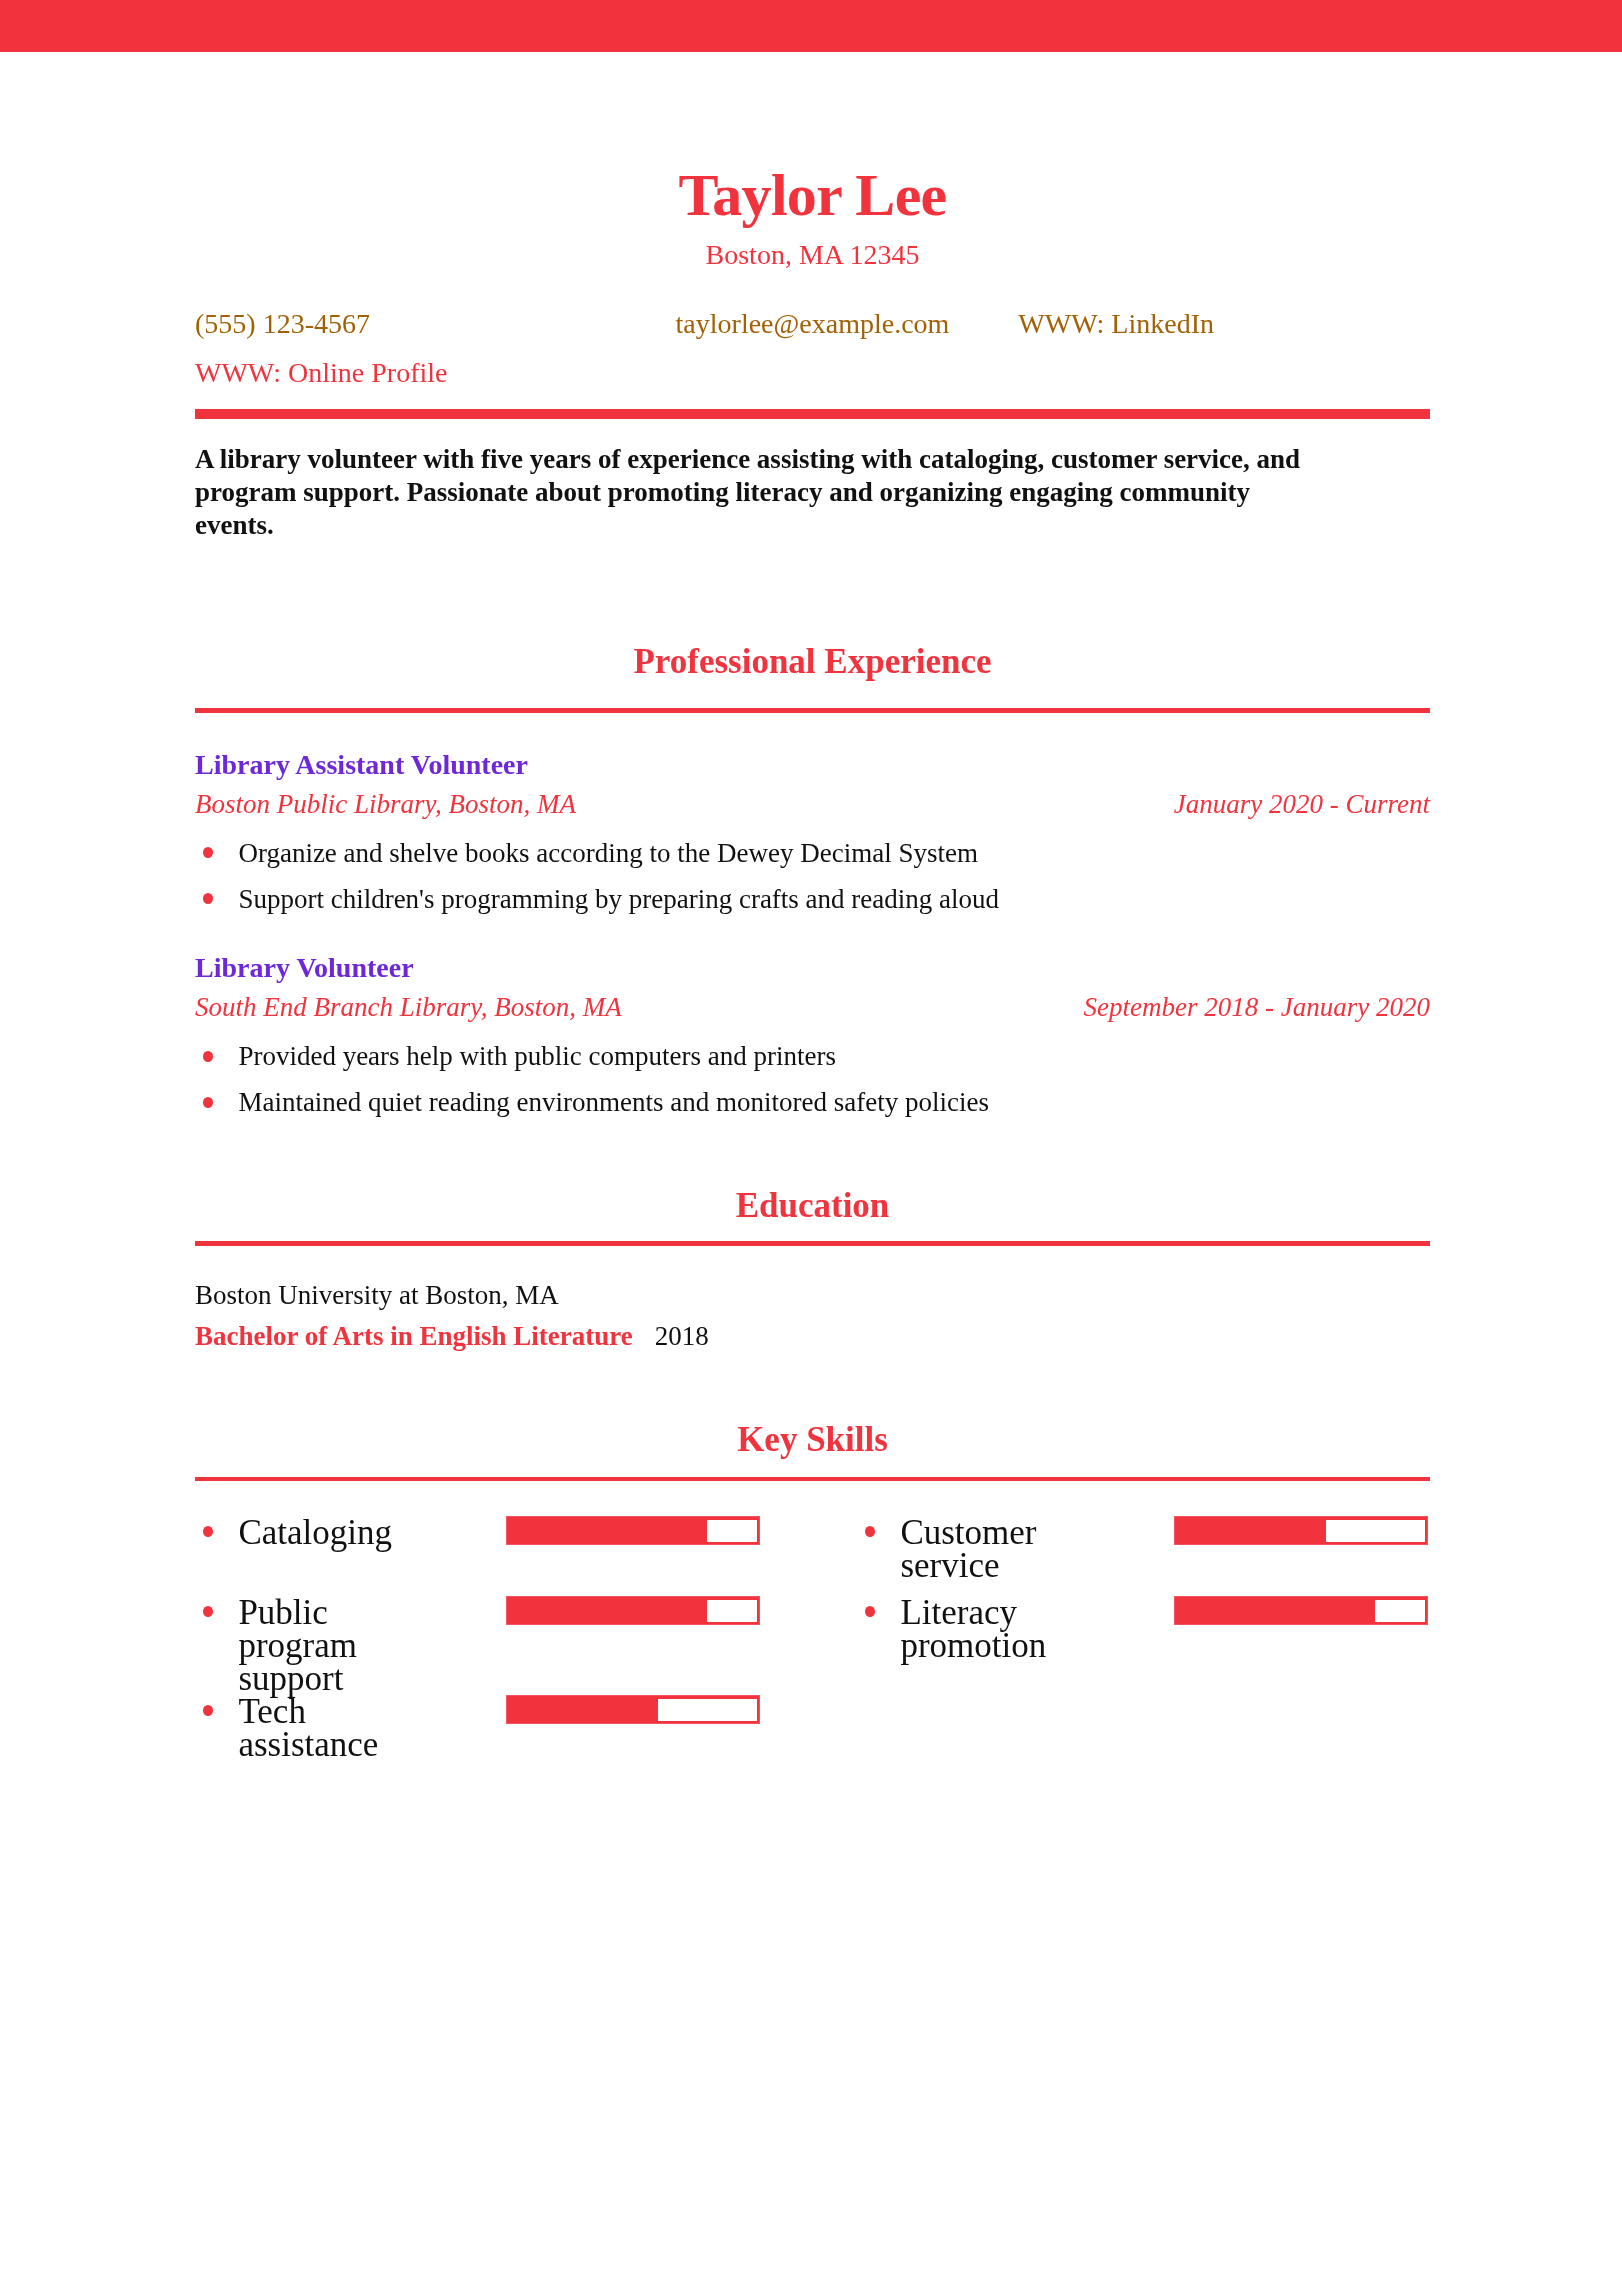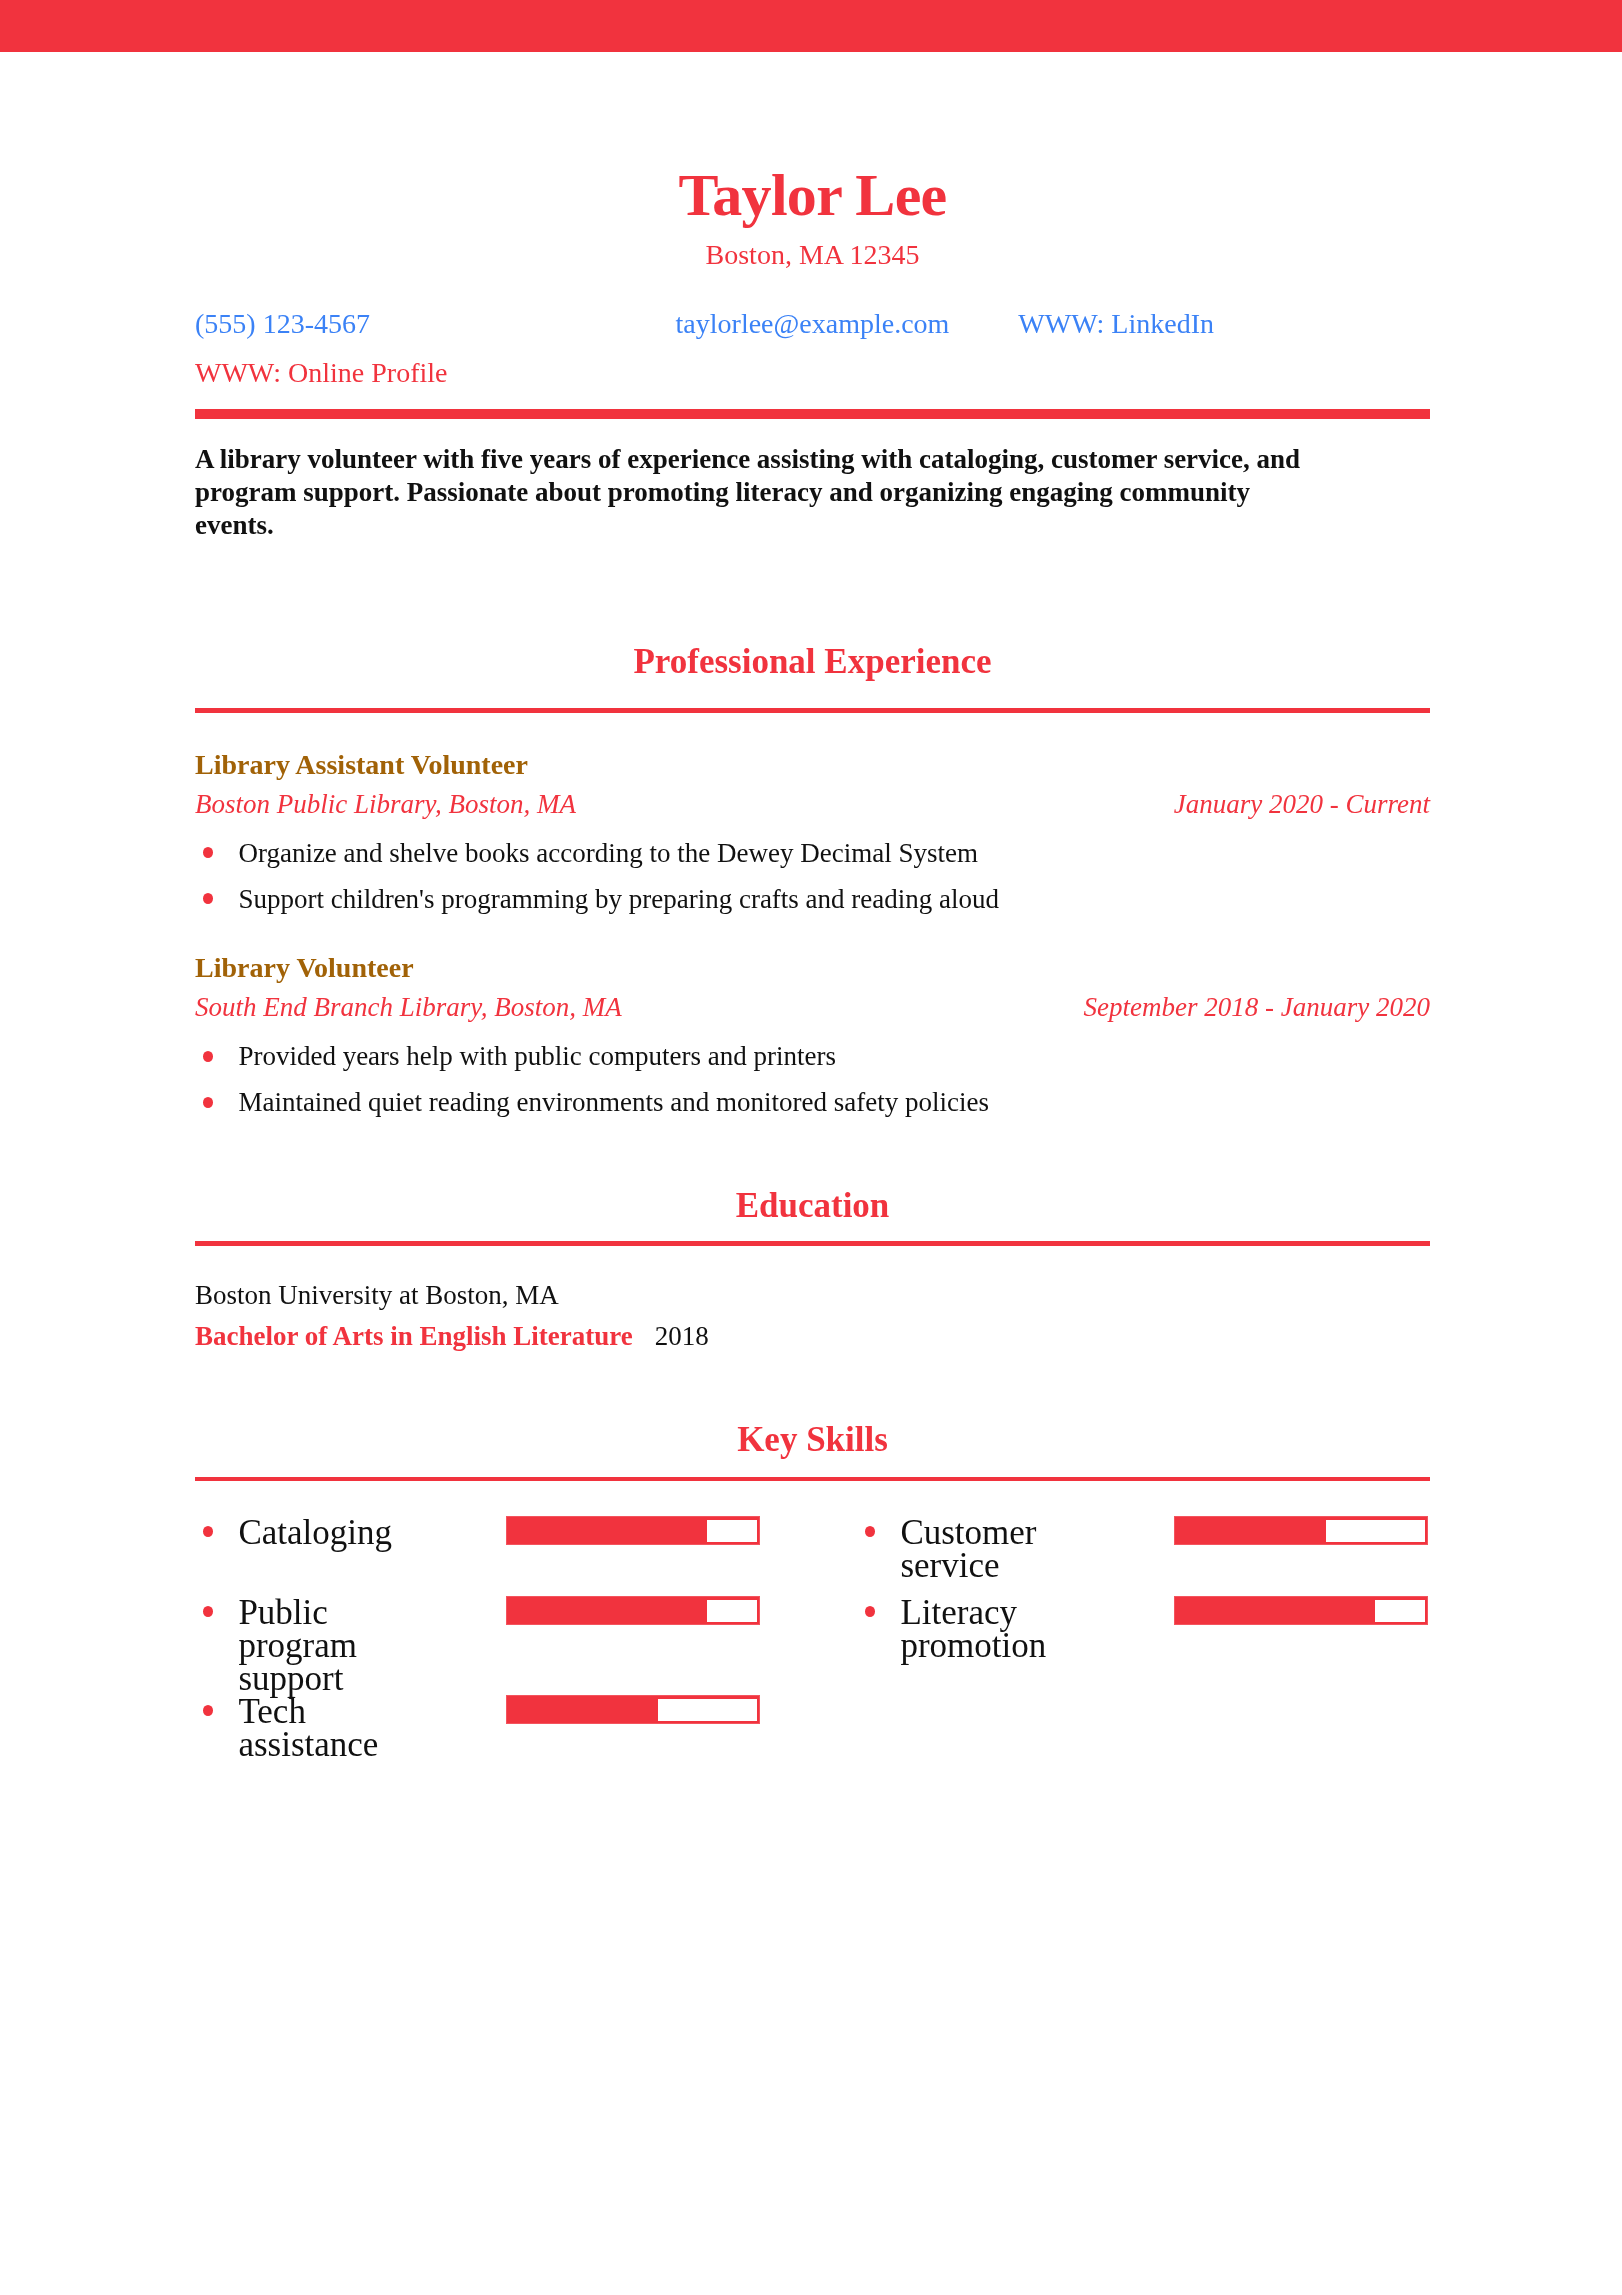--- a/index.html
+++ b/index.html
@@ -35,21 +35,21 @@
     margin-top: 14.4px;
     text-align: center;
     color: #f1333e;
     font-size: 28px;
     line-height: 32px;
   }
   .contact-grid {
     margin-top: 37px;
     display: grid;
     grid-template-columns: 1fr 1fr 1fr;
-    color: #3b82f6;
+    color: #a16207;
     font-size: 28px;
     line-height: 32px;
   }
   .contact-center { text-align: center; }
   .contact-right  { text-align: left; }
   .contact-row2 { margin-top: 17px; }
   .contact-rule {
     margin-top: 19.6px;
     height: 10.5px;
     background: #f1333e;
@@ -77,21 +77,21 @@
   }
   .heading-experience { margin-top: 98px; }
   .rule-experience    { margin-top: 25px; }
   .heading-education  { margin-top: 65px; }
   .rule-education     { margin-top: 14.4px; }
   .heading-skills     { margin-top: 65px; }
   .rule-skills        { margin-top: 15.7px; }
   
   .job { margin-top: 34px; }
   .job-title {
-    color: #a16207;
+    color: #6d28d9;
     font-size: 28px;
     font-weight: bold;
     line-height: 35px;
   }
   .job-meta {
     margin-top: 6.5px;
     display: flex;
     justify-content: space-between;
     color: #f1333e;
     font-style: italic;

